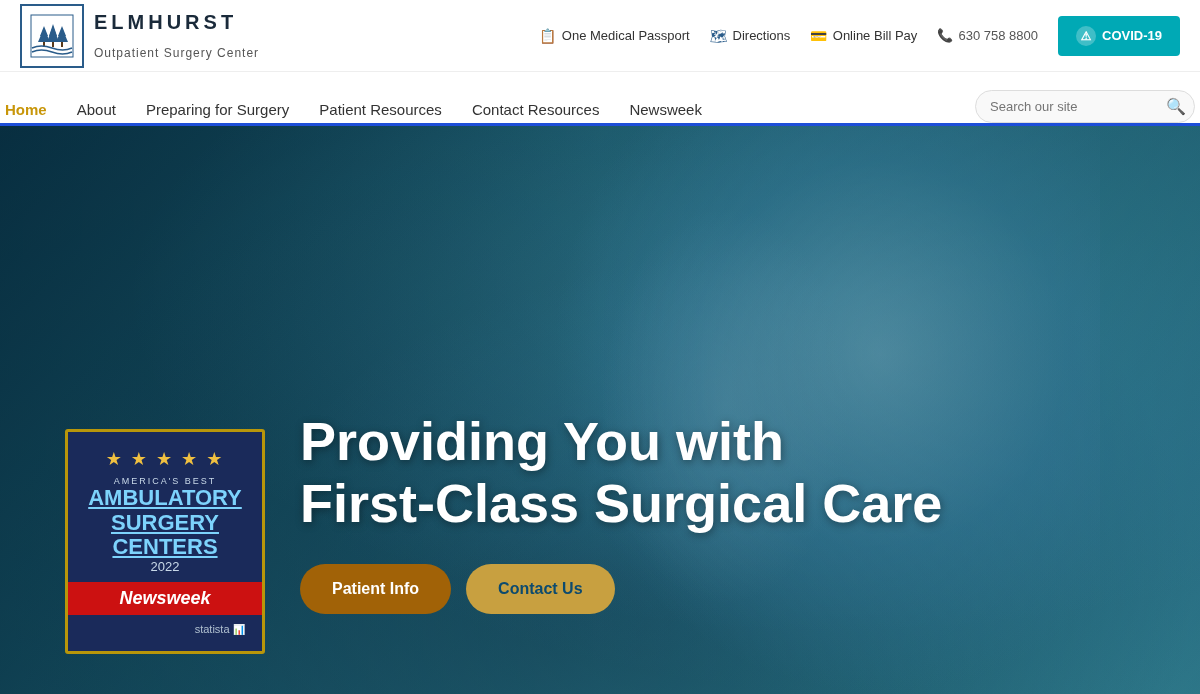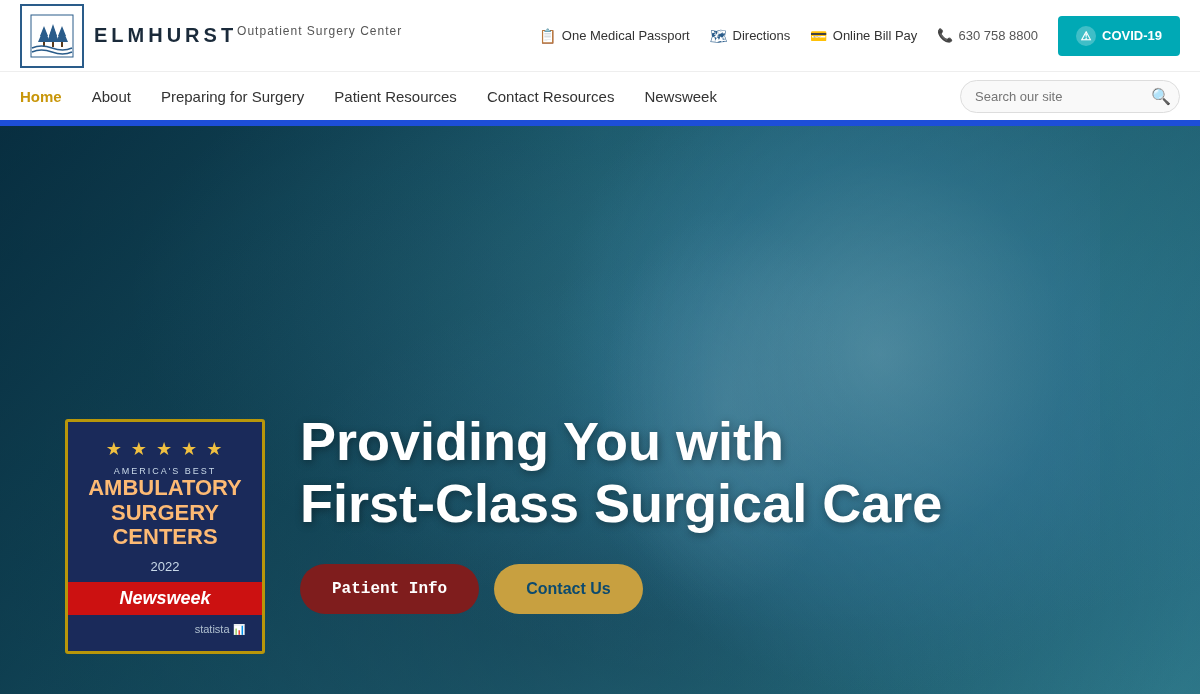--- a/index.html
+++ b/index.html
@@ -23,21 +23,22 @@
     .logo-icon {
       width: 64px;
       height: 64px;
       border: 2px solid #2a5c8a;
       display: flex;
       align-items: center;
       justify-content: center;
     }
     .logo-text-area {
       display: flex;
-      flex-direction: row;
+      flex-direction: column;
+      gap: 12px;
     }
     .logo-title {
       font-size: 20px;
       font-weight: bold;
       letter-spacing: 4px;
       color: #1a2a3a;
     }
     .logo-subtitle {
       font-size: 12px;
       color: #555;
@@ -91,24 +92,24 @@
       justify-content: center;
       font-size: 12px;
       font-weight: bold;
     }
 
     
     .nav-bar {
       background: #fff;
       height: 54px;
       display: flex;
-      align-items: center;
+      align-items: flex-end;
       justify-content: space-between;
-      padding: 0 20px;
-      border-bottom: 6px solid #1d4ed8;
+      padding: 0 5px;
+      border-bottom: 3px solid #1d4ed8;
     }
     .nav-links {
       display: flex;
       align-items: center;
       gap: 30px;
     }
     .nav-link {
       font-size: 15px;
       color: #333;
       cursor: pointer;
@@ -203,29 +204,28 @@
       font-weight: 900;
       line-height: 1.15;
       margin-bottom: 30px;
       text-shadow: 1px 2px 8px rgba(0,0,0,0.4);
     }
     .hero-buttons {
       display: flex;
       gap: 15px;
     }
     .btn-patient-info {
-      background: #7f1d1d;
+      background: #a16207;
       color: #fff;
       border: none;
       padding: 16px 32px;
       border-radius: 30px;
       font-size: 16px;
       font-weight: 600;
       cursor: pointer;
-      font-family: Liberation Mono, monospace;
     }
     .btn-contact-us {
       background: #c8a040;
       color: #0c4a6e;
       border: none;
       padding: 16px 32px;
       border-radius: 30px;
       font-size: 16px;
       font-weight: 600;
       cursor: pointer;
@@ -250,26 +250,27 @@
       letter-spacing: 2px;
     }
     .award-americas {
       color: #c8d8e8;
       font-size: 9px;
       letter-spacing: 2px;
       margin-bottom: 0;
       text-transform: uppercase;
     }
     .award-title {
-      color: #fdba74;
+      color: #7dd3fc;
       font-size: 22px;
       font-weight: 900;
       line-height: 1.1;
       text-transform: uppercase;
-      margin-bottom: 10px;
+      margin-bottom: 0;
+      text-decoration: underline;
     }
     .award-year {
       color: #c8d8e8;
       font-size: 13px;
       margin-bottom: 8px;
     }
     .newsweek-banner {
       background: #cc1111;
       color: #fff;
       font-size: 18px;

